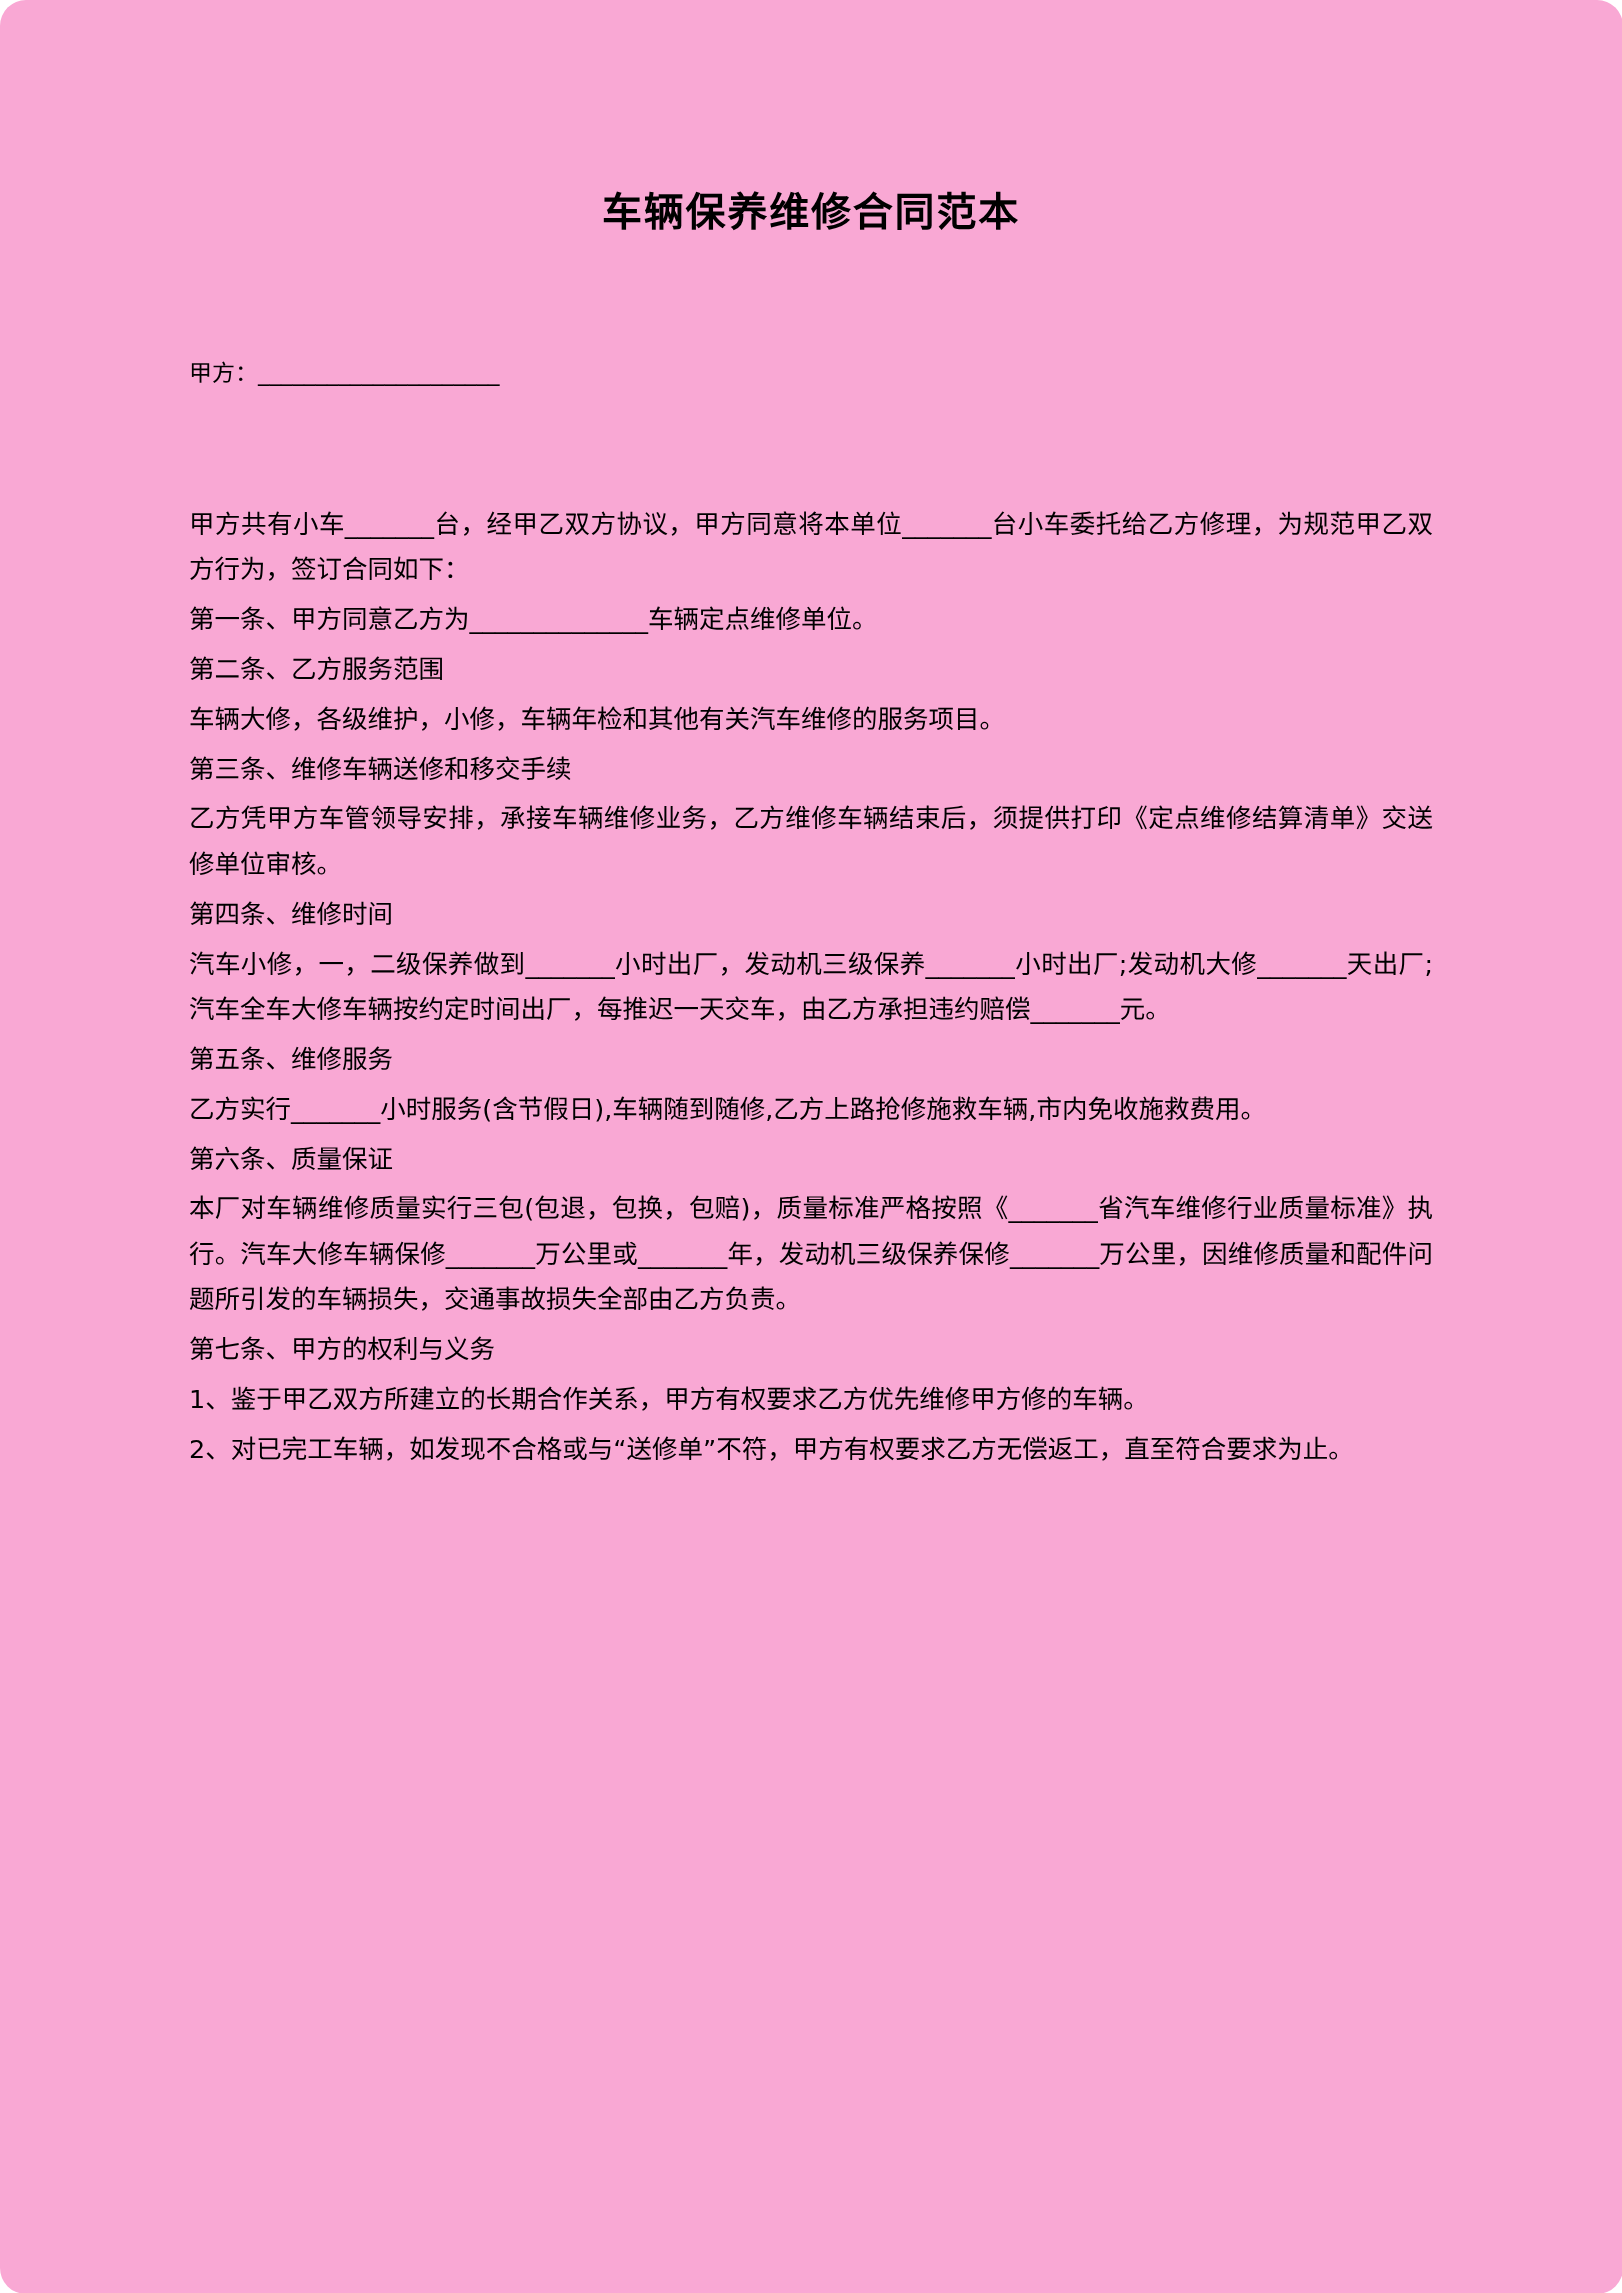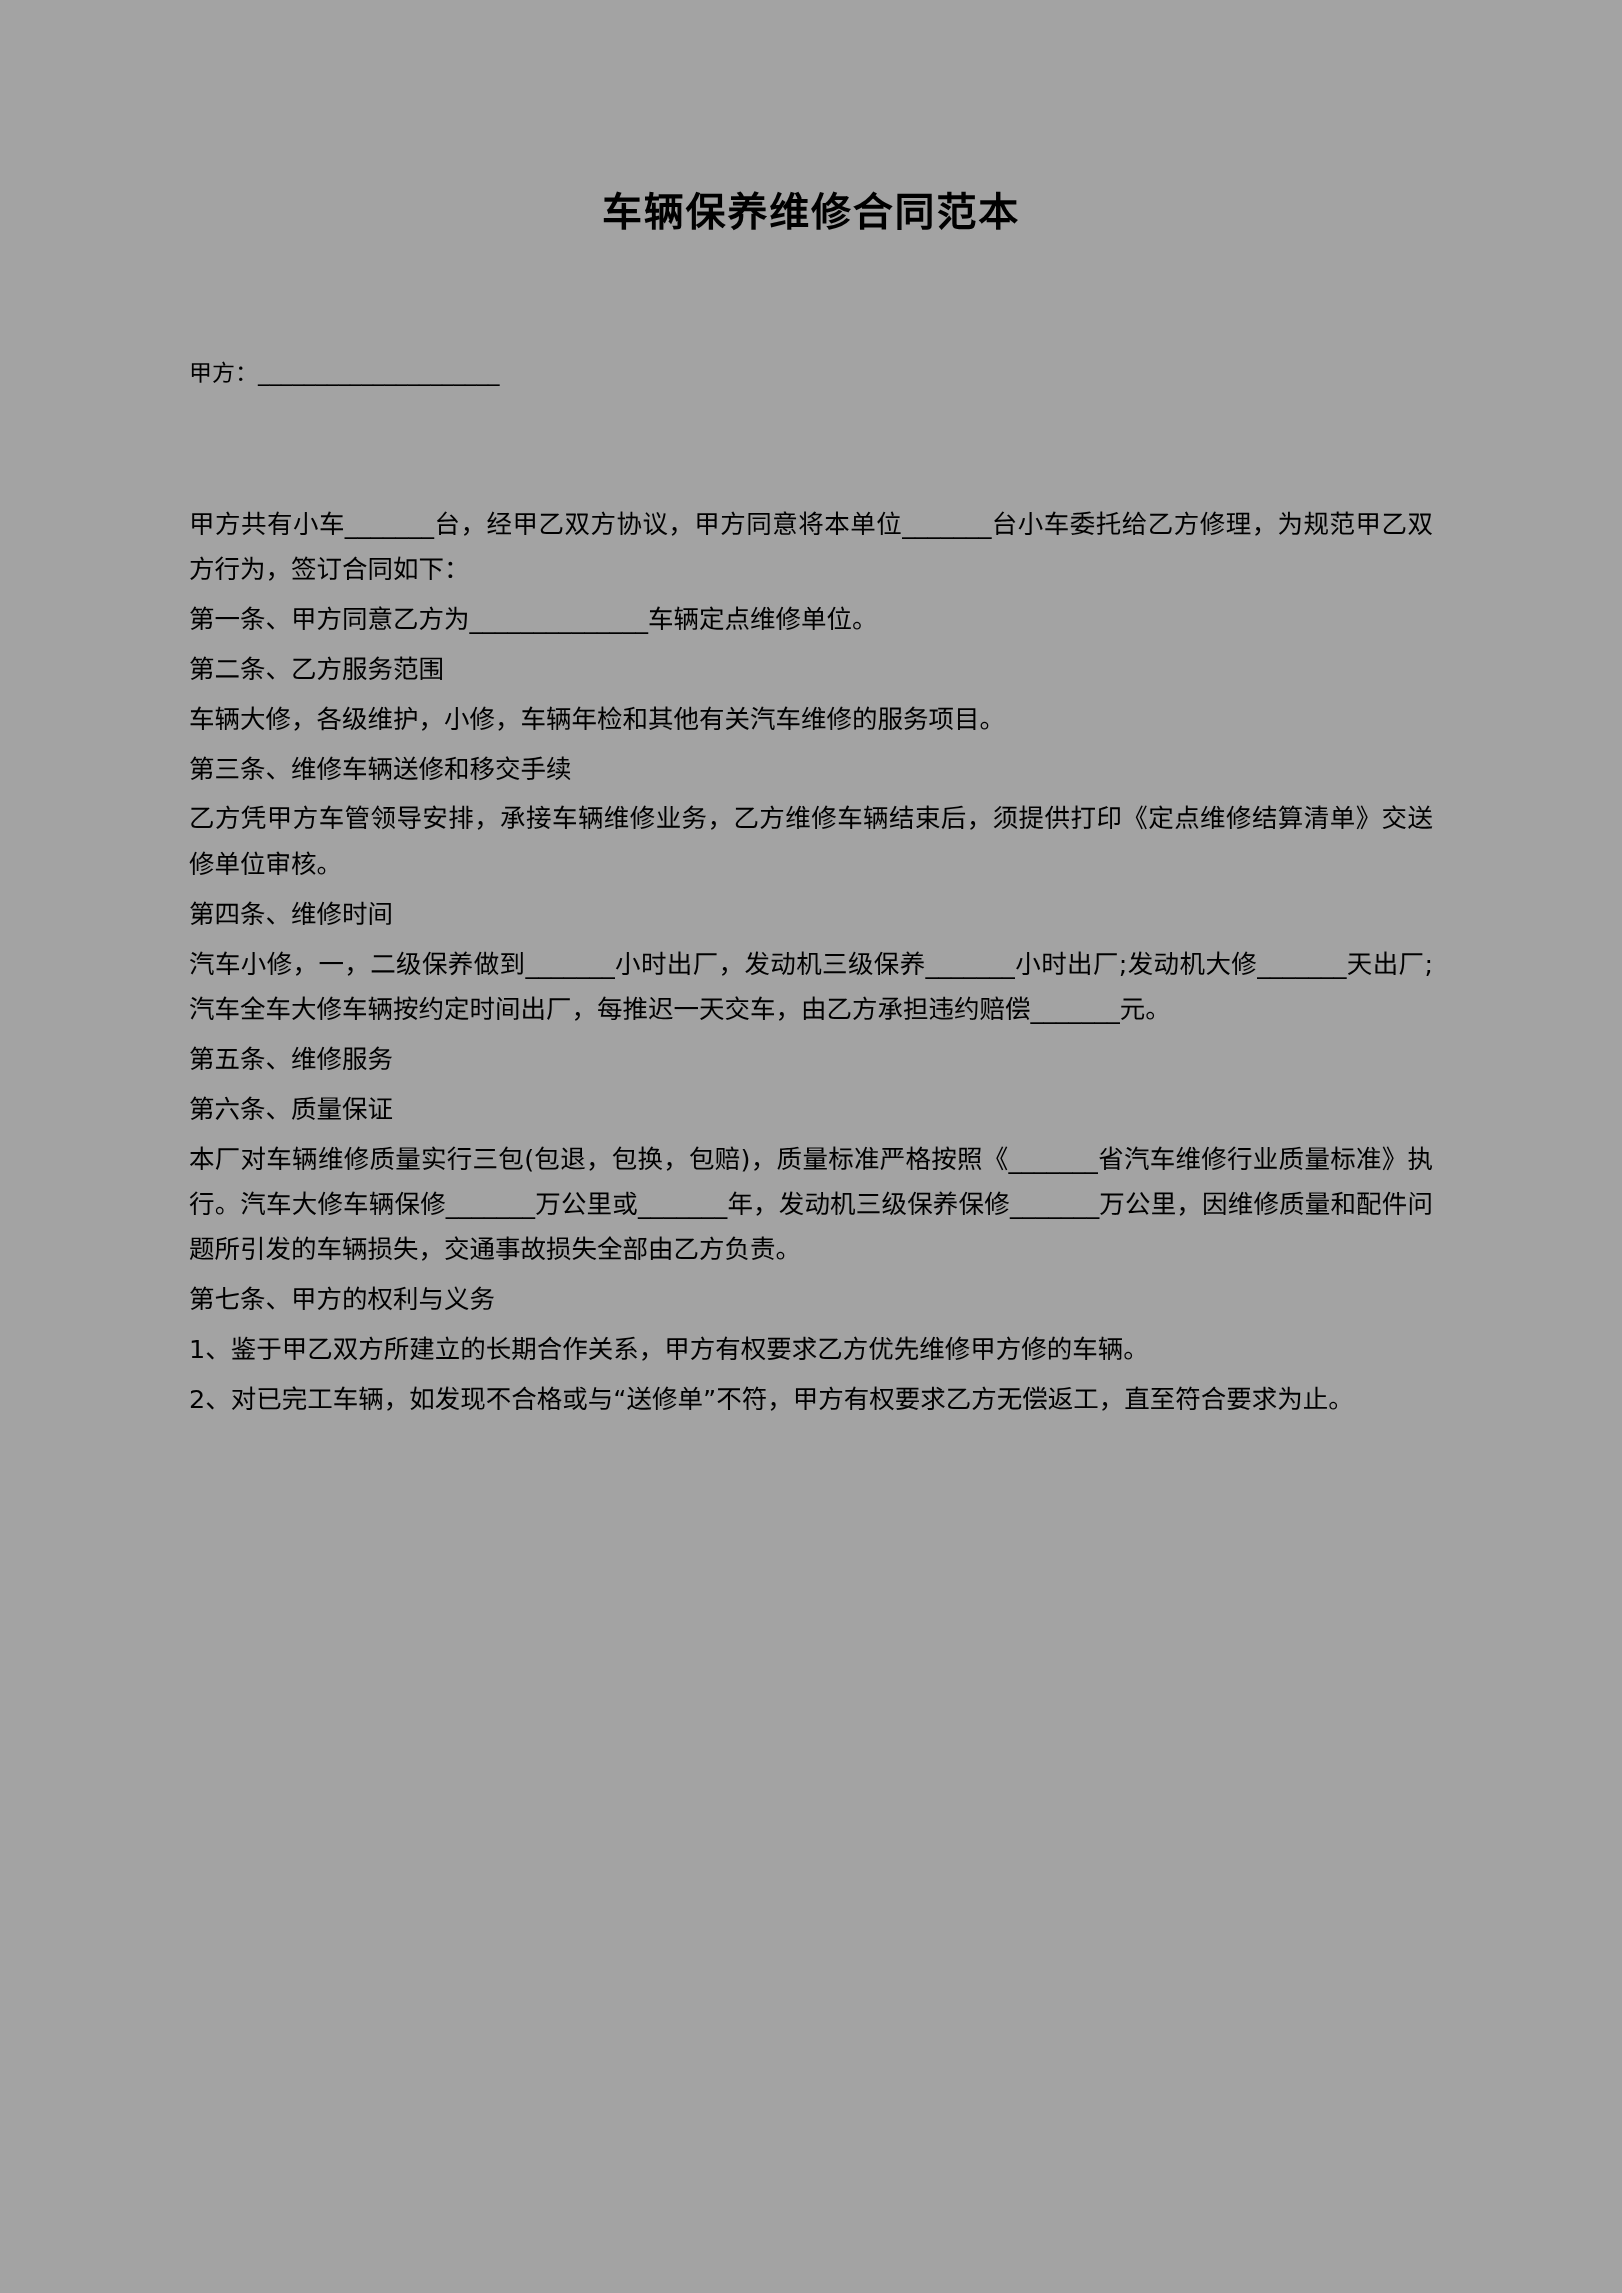--- a/index.html
+++ b/index.html
@@ -10,24 +10,25 @@
   }
   body {
     font-family: "DejaVu Sans", "Liberation Sans", sans-serif;
     color: #000000;
   }
   .page {
     position: relative;
     width: 1623px;
     height: 2294px;
     margin: 0 auto;
-    background: #a3a3a3;
+    background: #f9a8d4;
     box-sizing: border-box;
     padding: 0;
     overflow: hidden;
+    border-radius: 26px;
   }
   .content {
     position: absolute;
     left: 189px;
     top: 0;
     width: 1244px;
   }
   .doc-title {
     text-align: center;
     font-size: 40px;
@@ -83,20 +84,21 @@
     <div class="body-block">
       <p class="para">甲方共有小车_______台，经甲乙双方协议，甲方同意将本单位_______台小车委托给乙方修理，为规范甲乙双方行为，签订合同如下：</p>
       <p class="para">第一条、甲方同意乙方为______________车辆定点维修单位。</p>
       <p class="para">第二条、乙方服务范围</p>
       <p class="para">车辆大修，各级维护，小修，车辆年检和其他有关汽车维修的服务项目。</p>
       <p class="para">第三条、维修车辆送修和移交手续</p>
       <p class="para">乙方凭甲方车管领导安排，承接车辆维修业务，乙方维修车辆结束后，须提供打印《定点维修结算清单》交送修单位审核。</p>
       <p class="para">第四条、维修时间</p>
       <p class="para">汽车小修，一，二级保养做到_______小时出厂，发动机三级保养_______小时出厂;发动机大修_______天出厂;汽车全车大修车辆按约定时间出厂，每推迟一天交车，由乙方承担违约赔偿_______元。</p>
       <p class="para">第五条、维修服务</p>
+      <p class="para">乙方实行_______小时服务(含节假日),车辆随到随修,乙方上路抢修施救车辆,市内免收施救费用。</p>
       <p class="para">第六条、质量保证</p>
       <p class="para">本厂对车辆维修质量实行三包(包退，包换，包赔)，质量标准严格按照《_______省汽车维修行业质量标准》执行。汽车大修车辆保修_______万公里或_______年，发动机三级保养保修_______万公里，因维修质量和配件问题所引发的车辆损失，交通事故损失全部由乙方负责。</p>
       <p class="para">第七条、甲方的权利与义务</p>
       <p class="para">1、鉴于甲乙双方所建立的长期合作关系，甲方有权要求乙方优先维修甲方修的车辆。</p>
       <p class="para">2、对已完工车辆，如发现不合格或与“送修单”不符，甲方有权要求乙方无偿返工，直至符合要求为止。</p>
     </div>
 
   </div>
 
 

